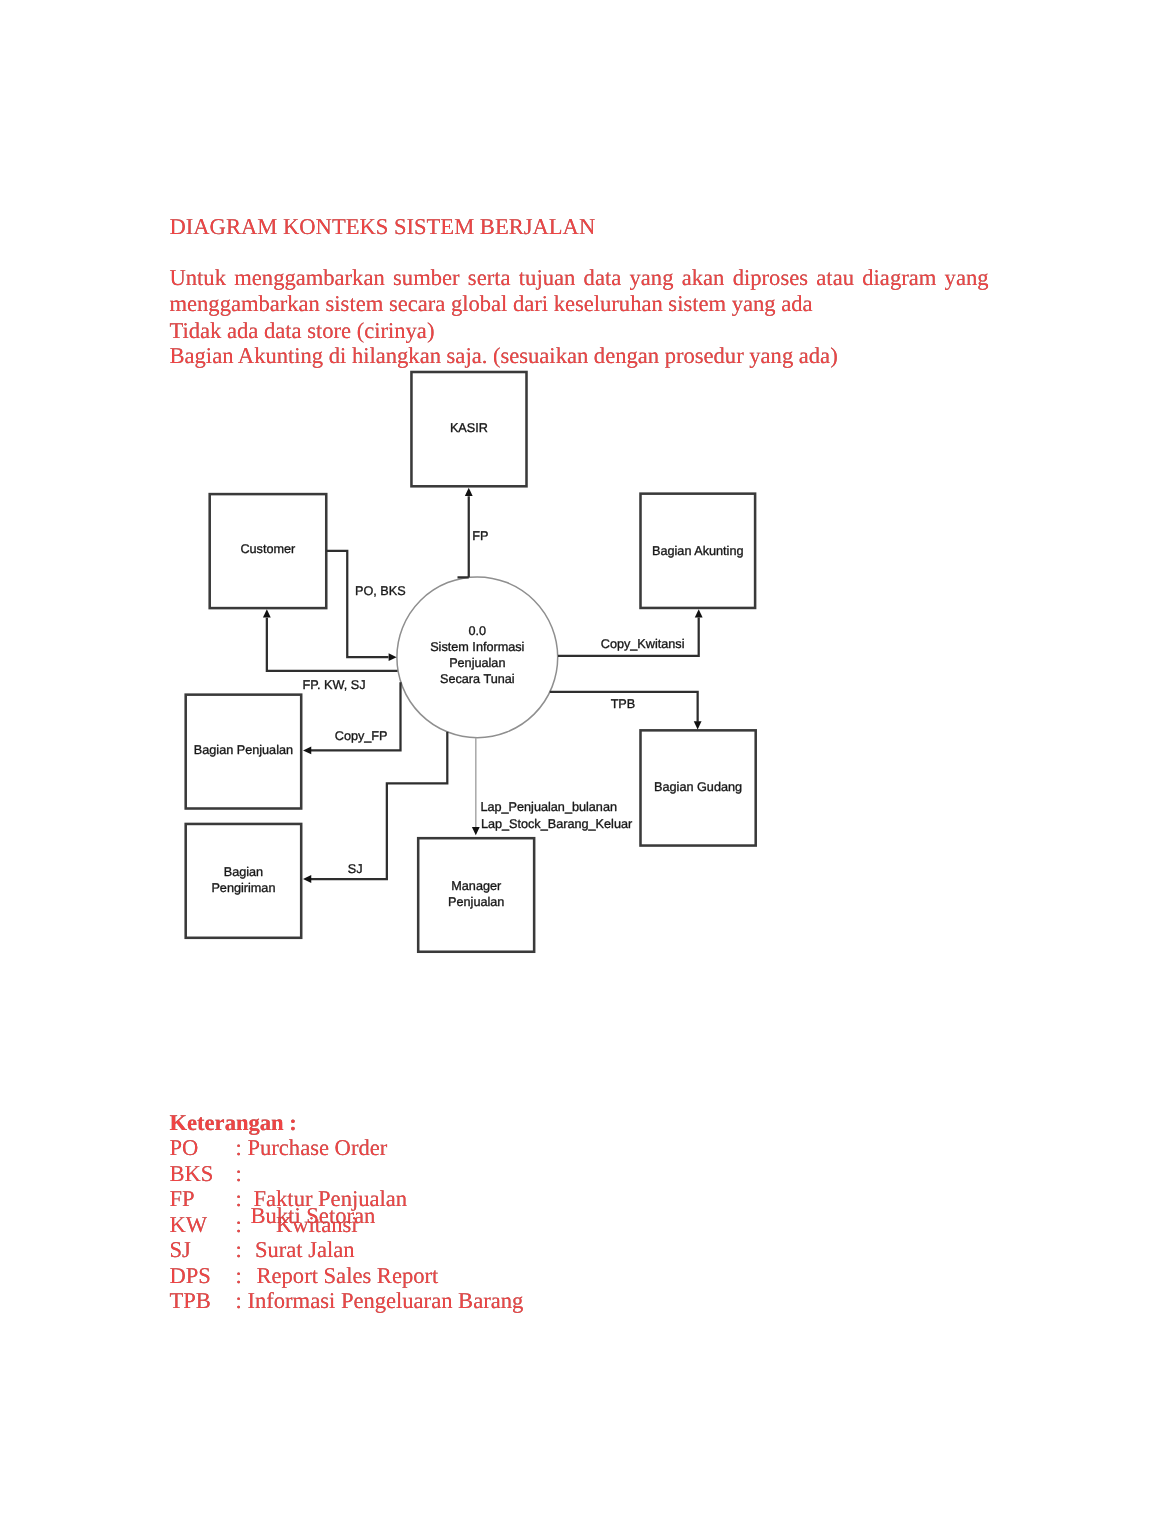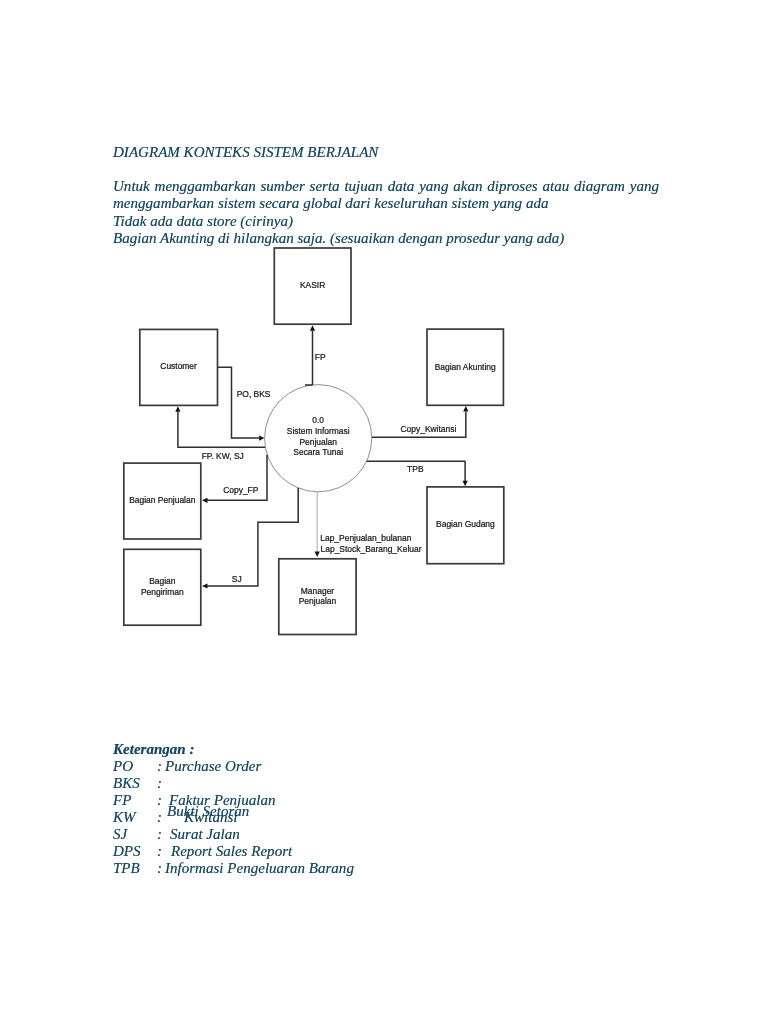--- a/index.html
+++ b/index.html
@@ -1,18 +1,18 @@
 <!DOCTYPE html>
 <html><head>
 <meta charset="utf-8">
 <style>
   html,body{margin:0;padding:0;background:#ffffff;width:768px;height:1024px;overflow:hidden;}
   body{font-family:"Liberation Serif", serif;color:#1a1a1a;position:relative;}
   .abs{position:absolute;}
-  .serif{font-family:"Liberation Serif", serif;font-size:15.06px;line-height:17.3px;color:#0c4a6e;white-space:nowrap;text-shadow:0 0 0.35px rgba(20,20,20,0.55);font-style:italic;}
+  .serif{font-family:"Liberation Serif", serif;font-size:15.06px;line-height:17.3px;color:#ef4444;white-space:nowrap;text-shadow:0 0 0.35px rgba(20,20,20,0.55);}
   svg text{font-family:"Liberation Sans", sans-serif;fill:#161616;stroke:#161616;stroke-width:0.22px;}
 </style>
 </head>
 <body>
 
 <div class="abs serif" style="left:113px;top:143.6px;">DIAGRAM KONTEKS SISTEM BERJALAN</div>
 
 <div class="abs serif" style="left:113px;top:177.7px;width:546px;text-align:justify;white-space:normal;">Untuk menggambarkan sumber serta tujuan data yang akan diproses atau diagram yang menggambarkan sistem secara global dari keseluruhan sistem yang ada</div>
 
 <div class="abs serif" style="left:113px;top:212.7px;">Tidak ada data store (cirinya)</div>

